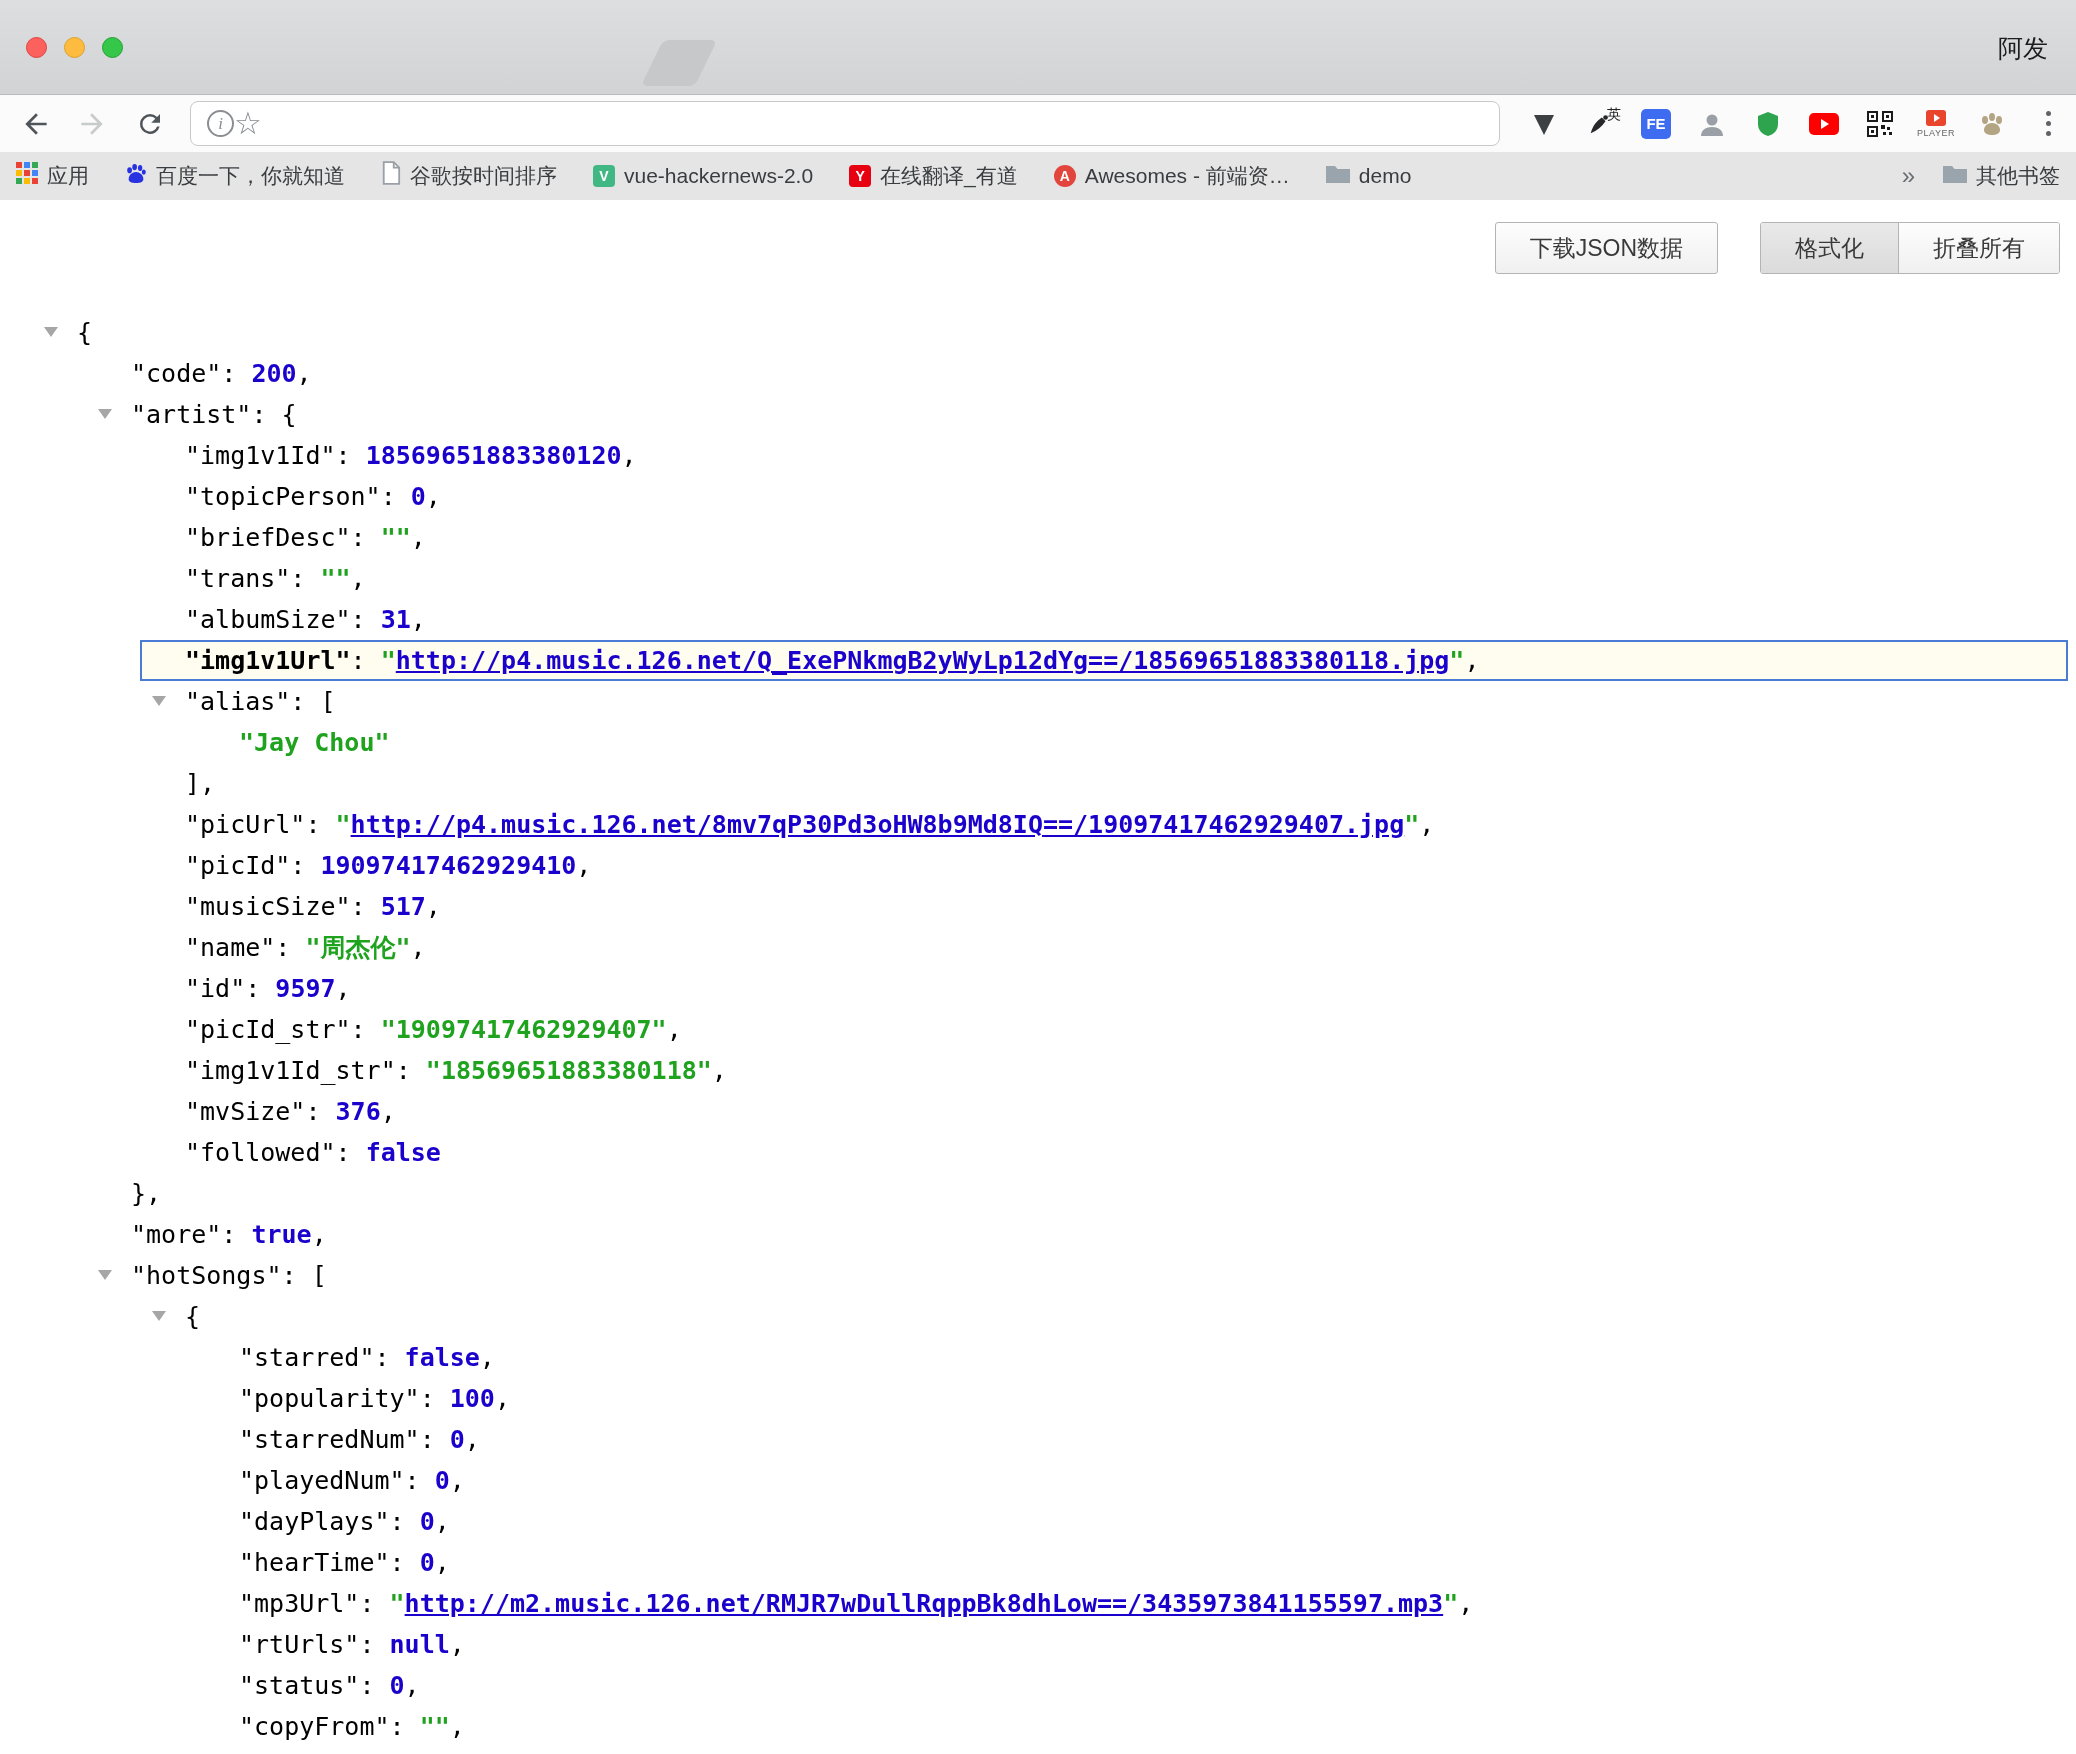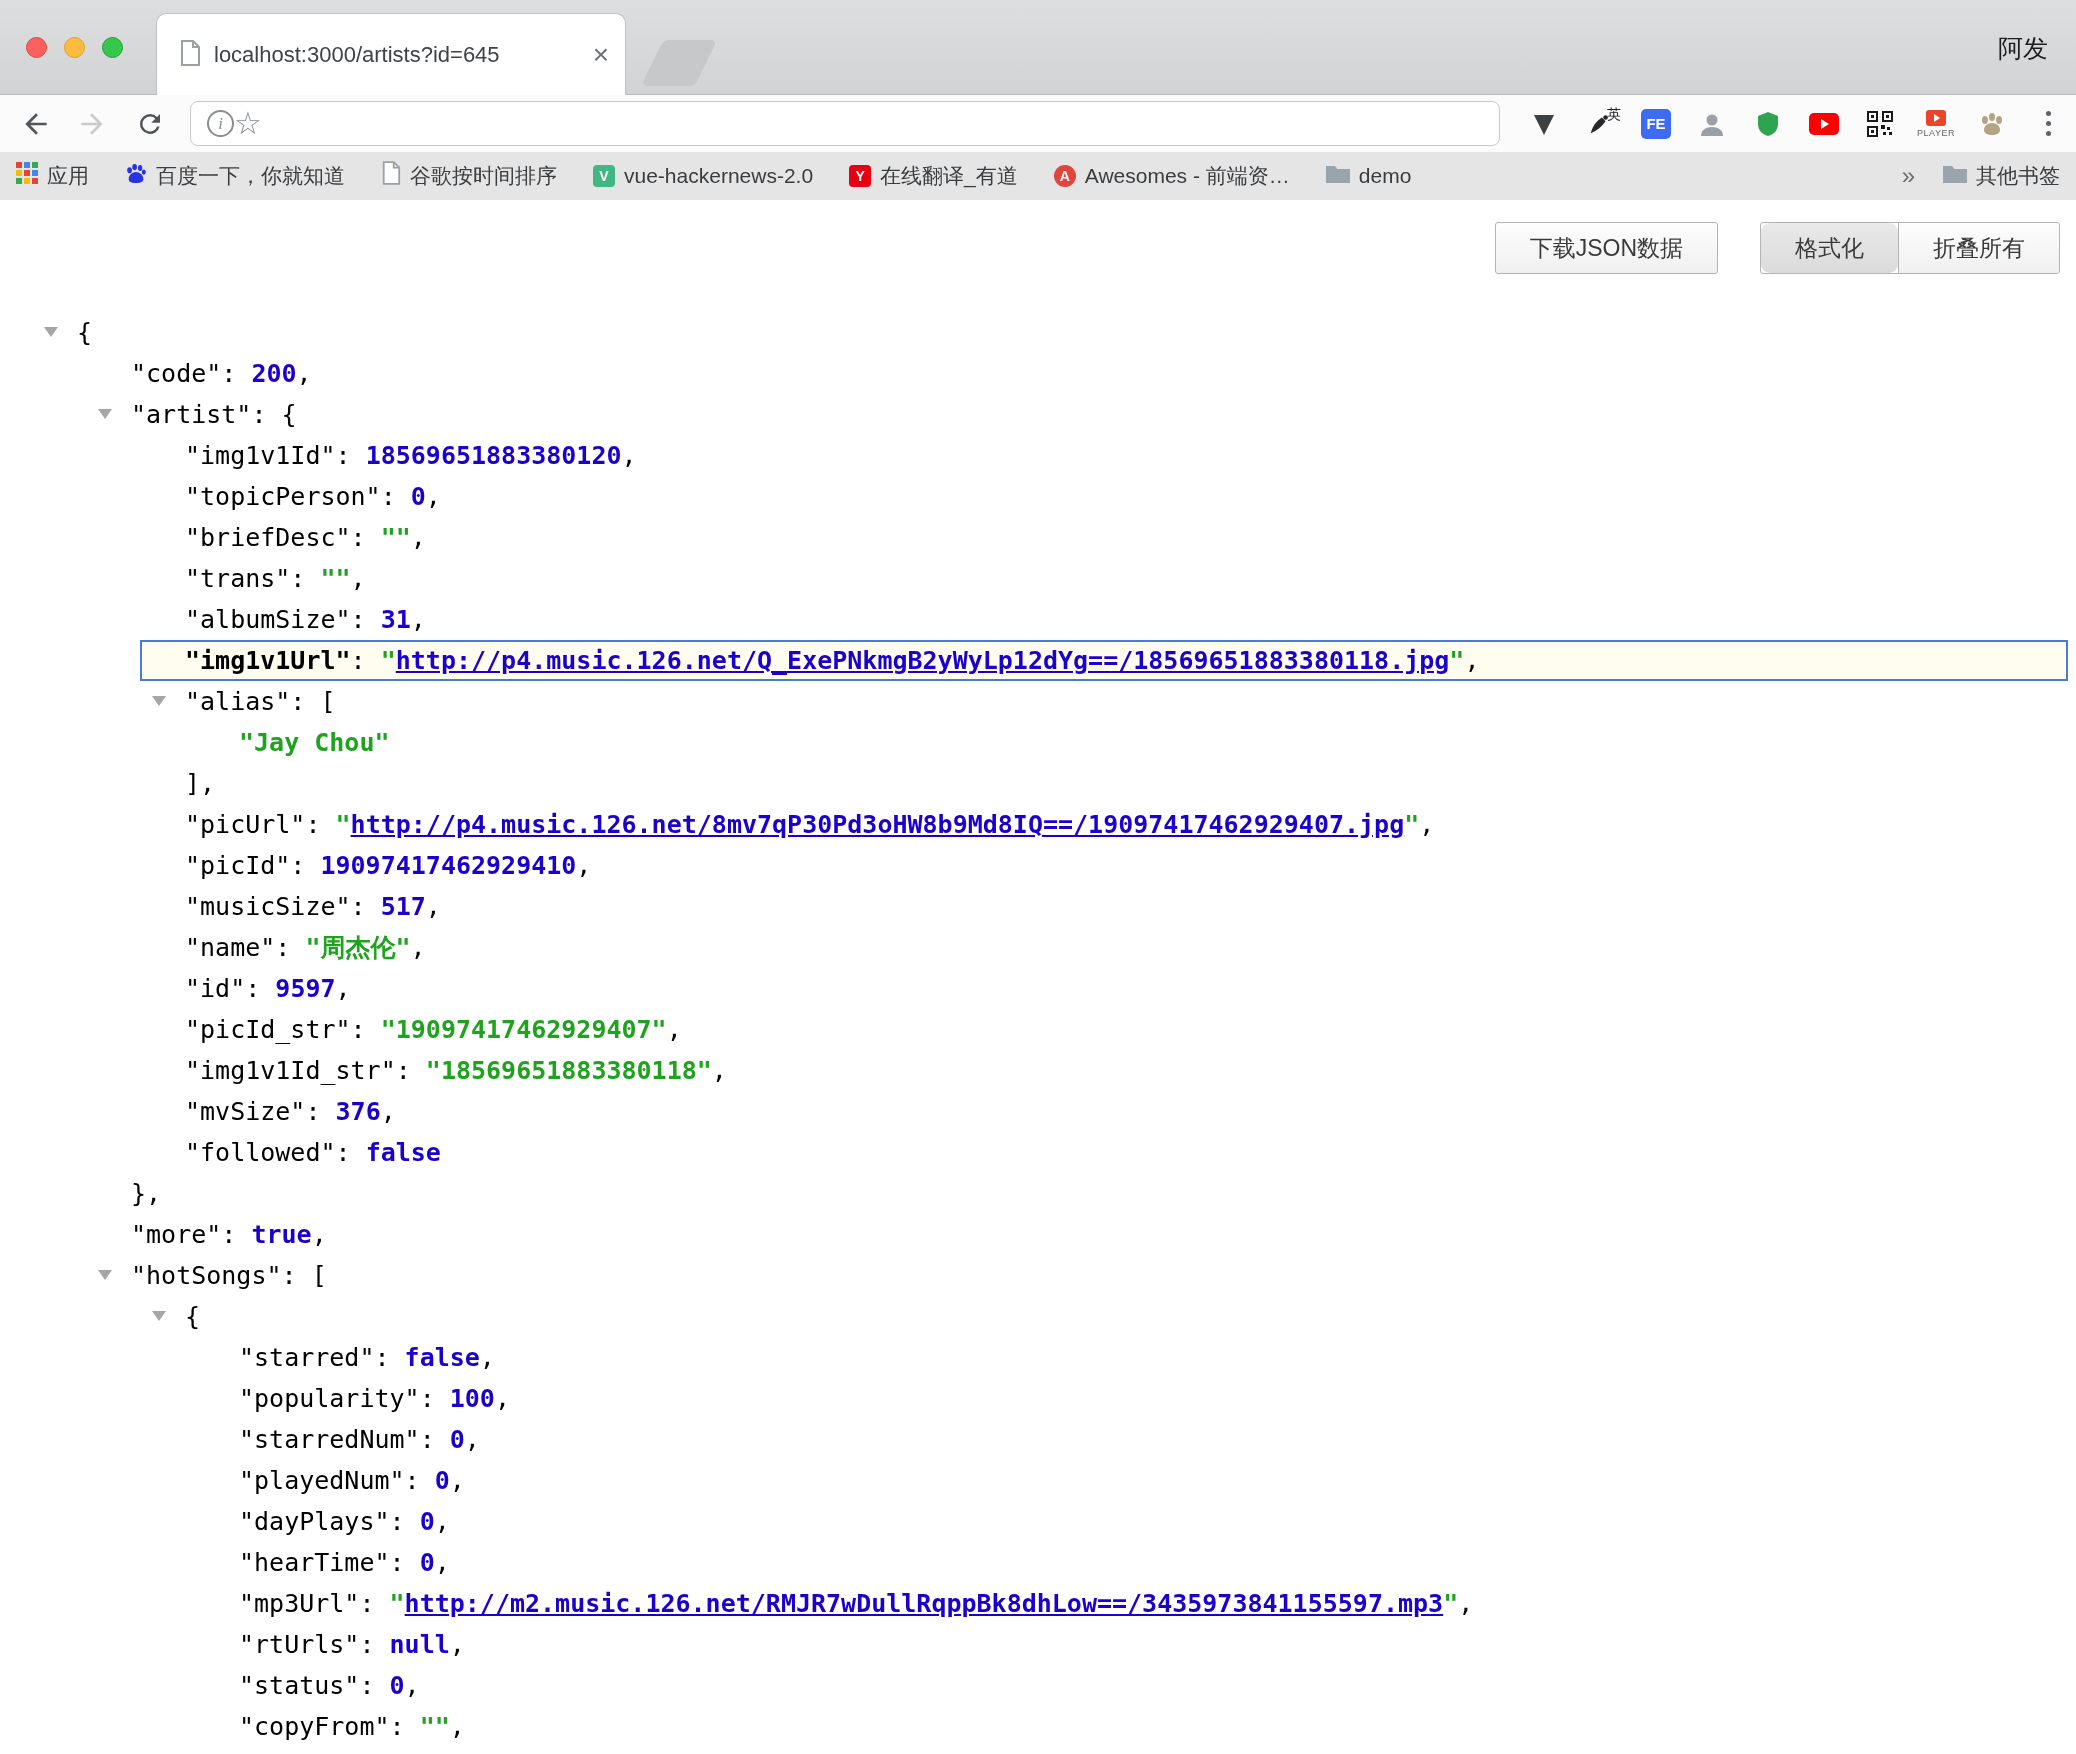--- a/index.html
+++ b/index.html
@@ -96,21 +96,21 @@
   }
   .segmented {
     position:absolute; top:22px; right:16px; height:52px; display:flex;
     border:1px solid #b4b4b4; border-radius:3px; overflow:hidden;
   }
   .seg {
     height:100%; padding:0 34px; display:flex; align-items:center;
     font-size:23px; color:#3a3a3a; background:linear-gradient(#fdfdfd,#f0f0f0);
   }
   .seg + .seg { border-left:1px solid #b4b4b4; }
-  .seg.active { background:linear-gradient(#e9e9e9,#dbdbdb);border-radius:9px; }
+  .seg.active { background:linear-gradient(#e9e9e9,#dbdbdb); }
 
   
   .json {
     position:absolute; top:112px; left:0; right:0;
     font-family:"DejaVu Sans Mono","Liberation Mono",monospace;
     font-size:25px; color:var(--json-key,#000);
   }
   .line { position:relative; height:41px; line-height:41px; white-space:pre; }
   .line.hl {
     background:var(--highlight-bg,#FFFDF0);
@@ -132,30 +132,20 @@
 </head>
 <body>
 
 <div class="browser">
 
   <div class="tabstrip">
     <span class="light red"></span>
     <span class="light yellow"></span>
     <span class="light green"></span>
 
-    <div class="tab">
-      <span>
-        <svg width="22" height="26" viewBox="0 0 22 26">
-            <path d="M3 1h11l6 6v18H3z" fill="#fff" stroke="#9aa0a6" stroke-width="2"></path>
-            <path d="M14 1v6h6" fill="none" stroke="#9aa0a6" stroke-width="2"></path>
-          </svg>
-      </span>
-      <span class="tab-title">localhost:3000/artists?id=645</span>
-      <span class="tab-close">×</span>
-    </div>
     <div class="newtab-btn"></div>
     <span class="user-label">阿发</span>
   </div>
 
   <div class="toolbar">
     <span class="nav-btn nav-back">
       <svg width="32" height="32" viewBox="0 0 24 24" fill="#50555a">
           <path d="M20 11H7.8l5.6-5.6L12 4l-8 8 8 8 1.4-1.4L7.8 13H20z"></path>
         </svg>
     </span>

